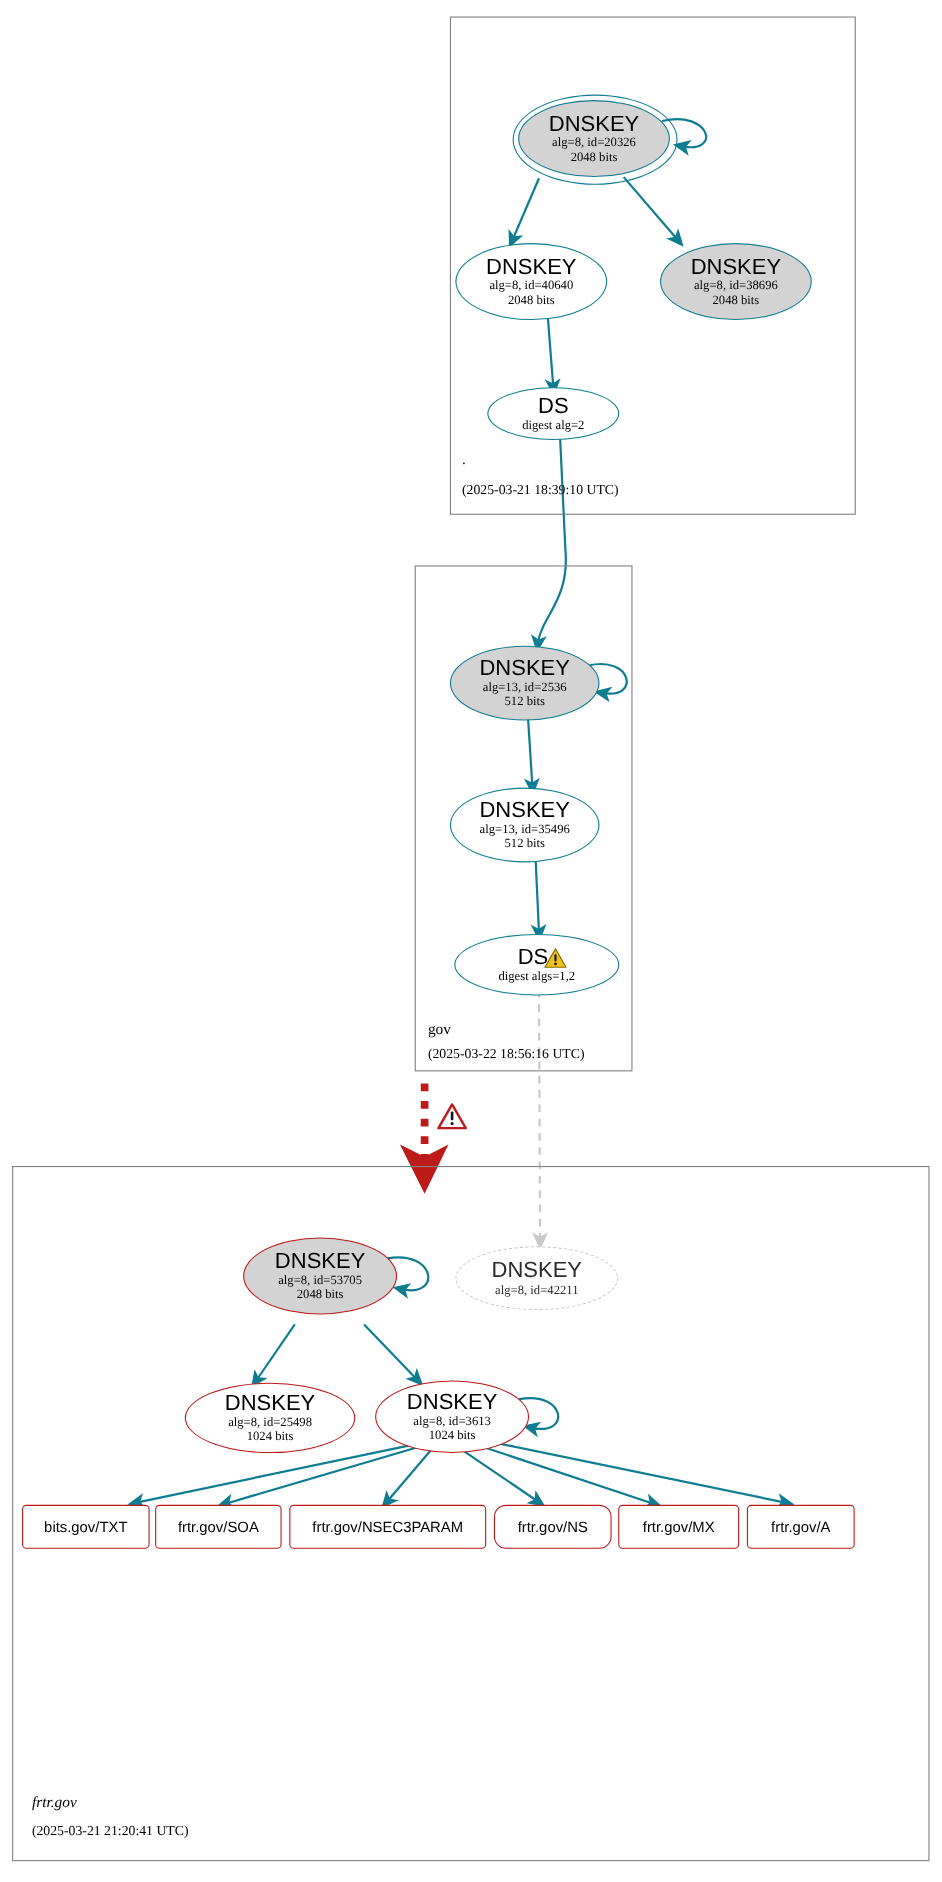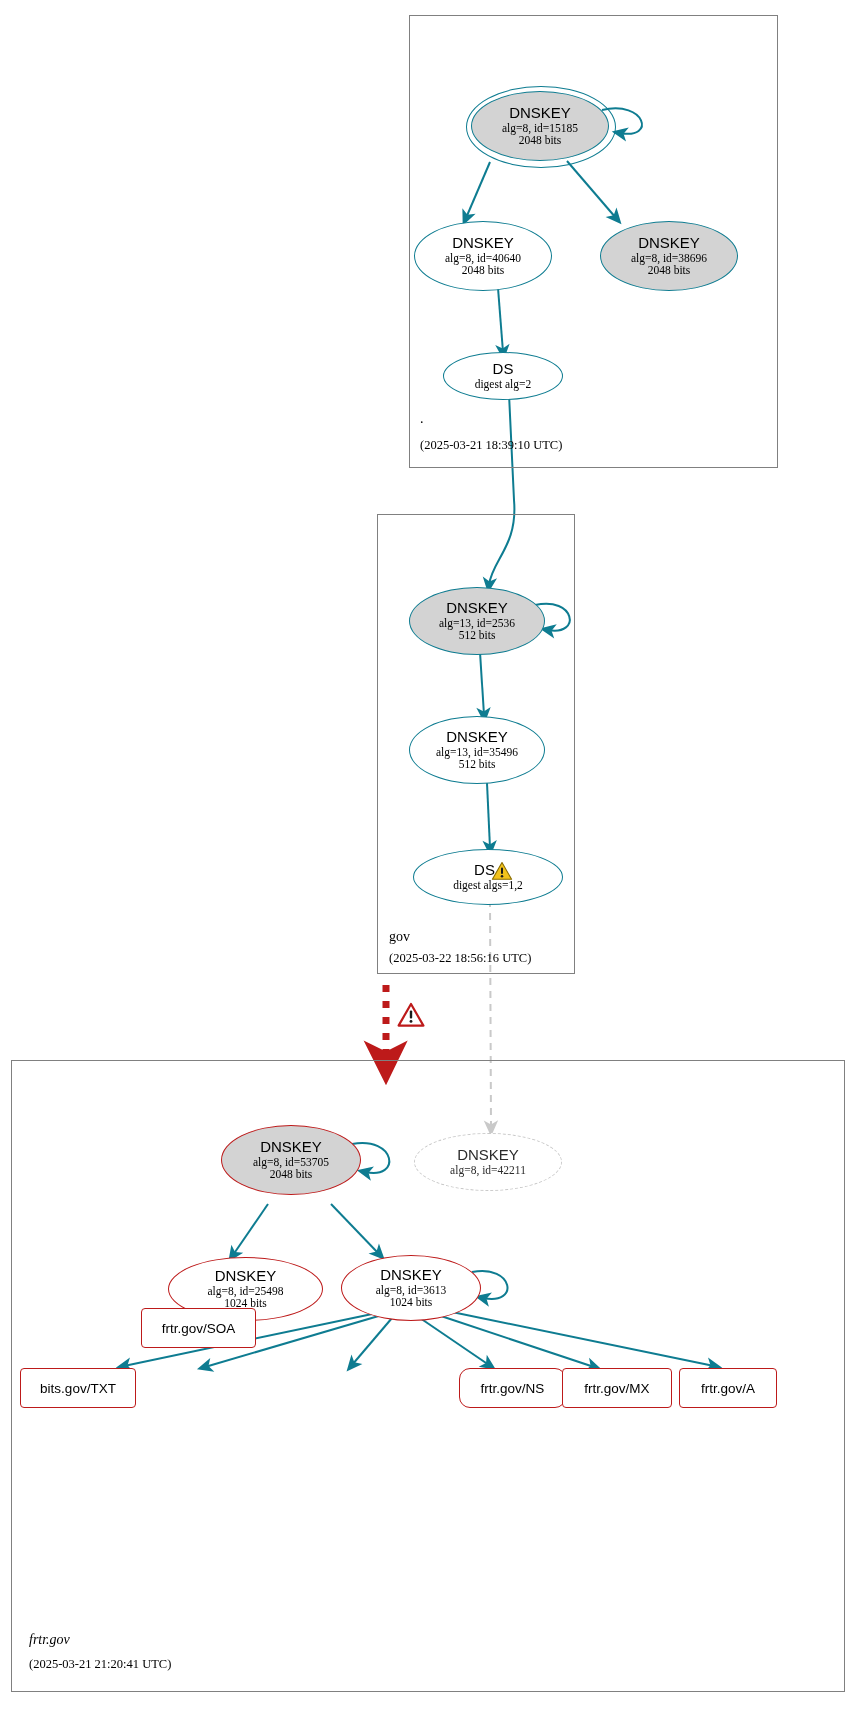--- a/index.html
+++ b/index.html
@@ -9,21 +9,21 @@
 
   .zone-box{position:absolute;border:1px solid #808080;background:transparent;box-sizing:border-box;}
   .zone-label{position:absolute;font-family:"Liberation Serif",serif;color:#000;white-space:nowrap;}
   .zone-name{font-size:14px;}
   .zone-time{font-size:12.5px;}
 
   .node{position:absolute;box-sizing:border-box;display:flex;flex-direction:column;
         align-items:center;justify-content:center;text-align:center;line-height:1.12;}
 
   .ell{border-radius:50%;}
-  .ell .t1{font-family:"Liberation Sans",sans-serif;font-size:15px;color:#000;}
+  .ell .t1{font-family:"Liberation Sans",sans-serif;font-size:20px;color:#000;}
   .ell .t2,.ell .t3{font-family:"Liberation Serif",serif;font-size:11.5px;color:#000;}
 
   .teal{border:1.6px solid #0e7c91;}
   .red{border:1.7px solid #bd1a1a;}
   .grey-fill{background:#d3d3d3;}
   .white-fill{background:#ffffff;}
   .phantom{border:1.6px dashed #c9c9c9;background:#ffffff;}
   .phantom .t1{color:#2b2b2b;}
   .phantom .t2{color:#2b2b2b;}
 
@@ -99,21 +99,21 @@
   </svg>
 
   <div class="zone-box" style="left:409px;top:15px;width:369px;height:453px;"></div>
 
   <div class="zone-label zone-name" style="left:420px;top:411px;">.</div>
   <div class="zone-label zone-time" style="left:420px;top:438px;text-align:right;">(2025-03-21 18:39:10 UTC)</div>
 
   <div class="sep-outer" style="left:466px;top:86px;width:148px;height:80px;"></div>
   <div class="node ell teal grey-fill" style="left:471px;top:91px;width:138px;height:70px;">
     <div class="t1">DNSKEY</div>
-    <div class="t2">alg=8, id=15185</div>
+    <div class="t2">alg=8, id=20326</div>
     <div class="t3">2048 bits</div>
   </div>
 
   <div class="node ell teal white-fill" style="left:414px;top:221px;width:138px;height:70px;">
     <div class="t1">DNSKEY</div>
     <div class="t2">alg=8, id=40640</div>
     <div class="t3">2048 bits</div>
   </div>
 
   <div class="node ell teal grey-fill" style="left:600px;top:221px;width:138px;height:70px;">
@@ -188,18 +188,19 @@
     <div class="t3">1024 bits</div>
   </div>
 
   <div class="node ell red white-fill" style="left:341px;top:1255px;width:140px;height:66px;">
     <div class="t1">DNSKEY</div>
     <div class="t2">alg=8, id=3613</div>
     <div class="t3">1024 bits</div>
   </div>
 
   <div class="rr" style="left:20px;top:1368px;width:114px;height:38px;">bits.gov/TXT</div>
-  <div class="rr" style="left:141px;top:1308px;width:113px;height:38px;">frtr.gov/SOA</div>
-  <div class="rr" style="left:459px;top:1368px;width:105px;height:38px;border-radius:11px;">frtr.gov/NS</div>
+  <div class="rr" style="left:141px;top:1368px;width:113px;height:38px;">frtr.gov/SOA</div>
+  <div class="rr" style="left:263px;top:1368px;width:177px;height:38px;">frtr.gov/NSEC3PARAM</div>
+  <div class="rr" style="left:449px;top:1368px;width:105px;height:38px;border-radius:11px;">frtr.gov/NS</div>
   <div class="rr" style="left:562px;top:1368px;width:108px;height:38px;">frtr.gov/MX</div>
   <div class="rr" style="left:679px;top:1368px;width:96px;height:38px;">frtr.gov/A</div>
 
 </div>
 
 </body></html>

